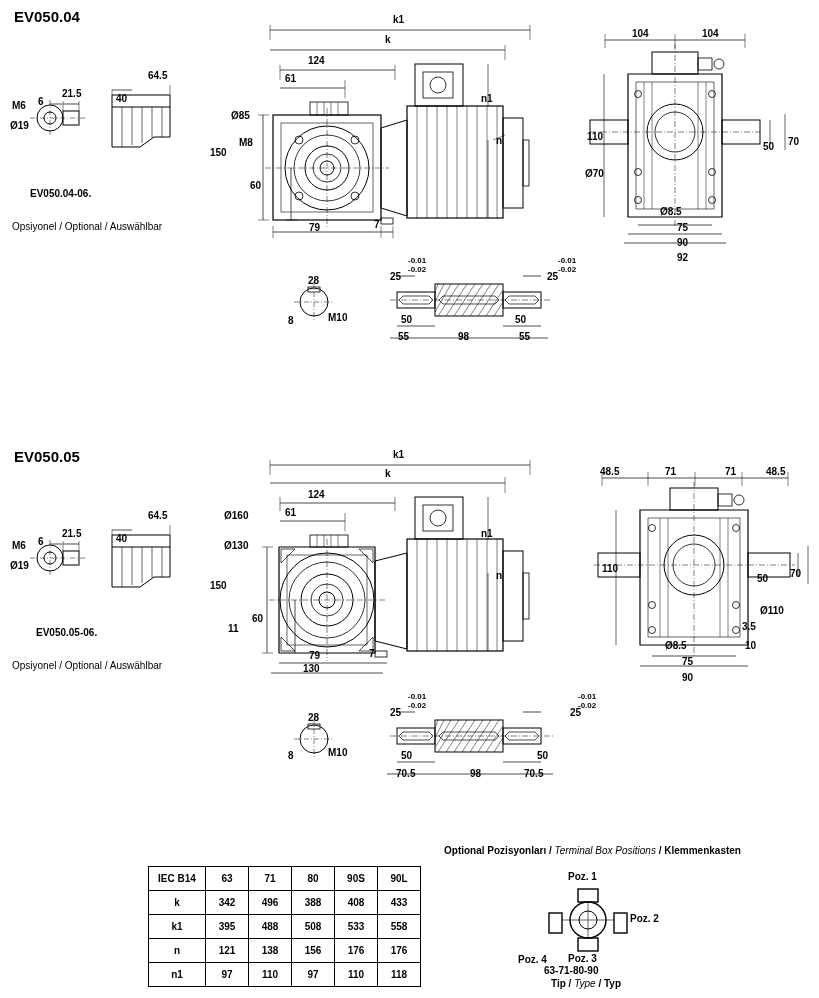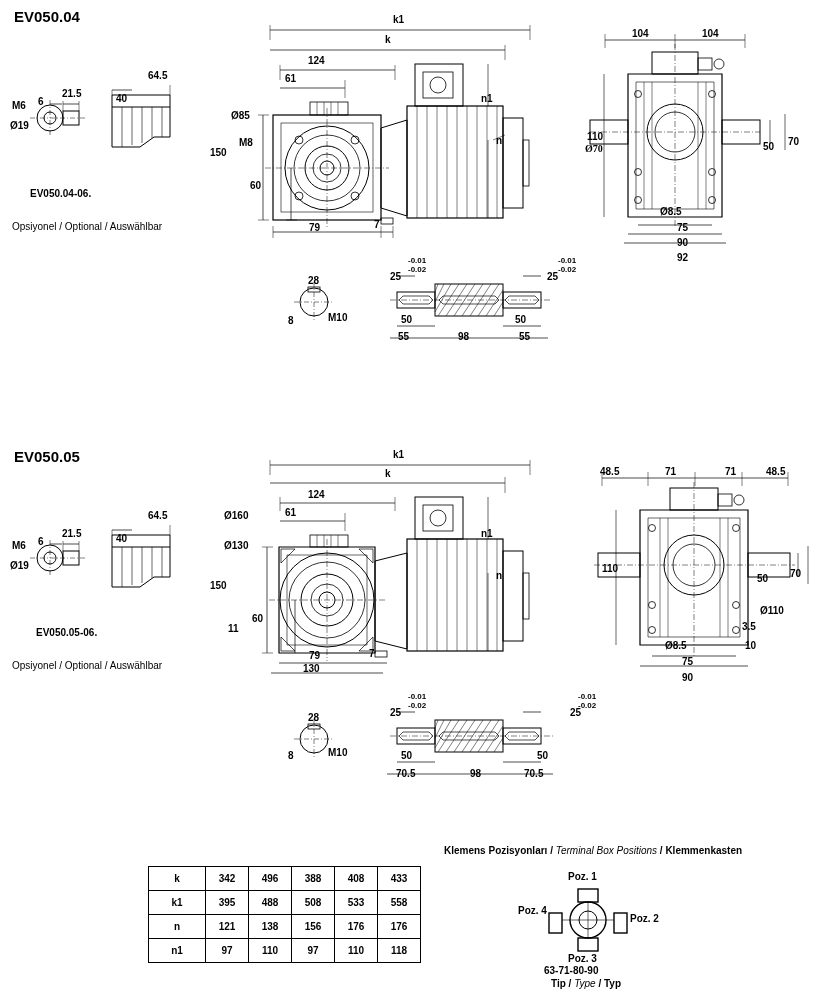--- a/index.html
+++ b/index.html
@@ -176,21 +176,21 @@
   <line x1="24" y1="52" x2="24" y2="195" stroke="#000" stroke-width="0.6"></line>
   <line x1="190" y1="98" x2="190" y2="122" stroke="#000" stroke-width="0.6"></line>
   <line x1="205" y1="92" x2="205" y2="128" stroke="#000" stroke-width="0.6"></line>
   <line x1="58" y1="203" x2="132" y2="203" stroke="#000" stroke-width="0.7"></line>
   <line x1="48" y1="212" x2="142" y2="212" stroke="#000" stroke-width="0.7"></line>
   <line x1="44" y1="221" x2="146" y2="221" stroke="#000" stroke-width="0.7"></line>
 </svg>
 <div class="lbl" style="left:632px;top:28px;">104</div>
 <div class="lbl" style="left:702px;top:28px;">104</div>
 <div class="lbl" style="left:587px;top:131px;">110</div>
-<div class="lbl" style="left:585px;top:143px;font-family:Liberation Serif, serif;">Ø70</div>
+<div class="lbl" style="left:585px;top:168px;">Ø70</div>
 <div class="lbl" style="left:660px;top:206px;">Ø8.5</div>
 <div class="lbl" style="left:677px;top:222px;">75</div>
 <div class="lbl" style="left:677px;top:237px;">90</div>
 <div class="lbl" style="left:677px;top:252px;">92</div>
 <div class="lbl" style="left:763px;top:141px;">50</div>
 <div class="lbl" style="left:788px;top:136px;">70</div>
 
 <div class="lbl reg" style="left:12px;top:173px;">Opsiyonel / Optional / Auswählbar</div>
 <div class="lbl" style="left:30px;top:188px;">EV050.04-06.</div>
 
@@ -460,20 +460,28 @@
 <div class="sm" style="position:absolute;left:578px;top:692px;">-0.01</div>
 <div class="sm" style="position:absolute;left:578px;top:701px;">-0.02</div>
 <div class="lbl" style="left:401px;top:750px;">50</div>
 <div class="lbl" style="left:537px;top:750px;">50</div>
 <div class="lbl" style="left:396px;top:768px;">70.5</div>
 <div class="lbl" style="left:470px;top:768px;">98</div>
 <div class="lbl" style="left:524px;top:768px;">70.5</div>
 
 <table class="tbl" style="left:148px;top:866px;">
   <tbody>
+      <tr>
+    <td class="first">IEC B14</td>
+    <td>63</td>
+    <td>71</td>
+    <td>80</td>
+    <td>90S</td>
+    <td>90L</td>
+  </tr>
   <tr>
     <td class="first">k</td>
     <td>342</td>
     <td>496</td>
     <td>388</td>
     <td>408</td>
     <td>433</td>
   </tr>
   <tr>
     <td class="first">k1</td>
@@ -496,37 +504,37 @@
     <td>97</td>
     <td>110</td>
     <td>97</td>
     <td>110</td>
     <td>118</td>
   </tr>
 </tbody>
   </table>
 
 <div style="position:absolute;left:444px;top:845px;font-size:10px;">
-  <span style="font-weight:bold;">Klemens Pozisyonları /</span>
+  <span style="font-weight:bold;">Optional Pozisyonları /</span>
   <span style="font-style:italic;">Terminal Box Positions</span>
   <span style="font-weight:bold;text-align:right;">/ Klemmenkasten</span>
 </div>
 
 <svg style="left:545px;top:885px;" width="86" height="70">
   <circle cx="43" cy="35" r="18" fill="none" stroke="#000" stroke-width="1.4"></circle>
   <circle cx="43" cy="35" r="9" fill="none" stroke="#000" stroke-width="1"></circle>
   <rect x="33" y="4" width="20" height="13" fill="none" stroke="#000" stroke-width="1.4"></rect>
   <rect x="33" y="53" width="20" height="13" fill="none" stroke="#000" stroke-width="1.4"></rect>
   <rect x="4" y="28" width="13" height="20" fill="none" stroke="#000" stroke-width="1.4"></rect>
   <rect x="69" y="28" width="13" height="20" fill="none" stroke="#000" stroke-width="1.4"></rect>
   <line x1="43" y1="17" x2="43" y2="53" stroke="#000" stroke-width="0.6"></line>
   <line x1="17" y1="35" x2="69" y2="35" stroke="#000" stroke-width="0.6"></line>
 </svg>
 <div class="lbl" style="left:568px;top:871px;">Poz. 1</div>
 <div class="lbl" style="left:630px;top:913px;">Poz. 2</div>
 <div class="lbl" style="left:568px;top:953px;">Poz. 3</div>
-<div class="lbl" style="left:518px;top:905px;">Poz. 4</div>
+<div class="lbl" style="left:518px;top:954px;">Poz. 4</div>
 <div class="lbl" style="left:544px;top:965px;">63-71-80-90</div>
 <div style="position:absolute;left:551px;top:978px;font-size:10px;">
   <span style="font-weight:bold;">Tip /</span>
   <span style="font-style:italic;">Type</span>
   <span style="font-weight:bold;">/ Typ</span>
 </div>
 
 </body></html>

